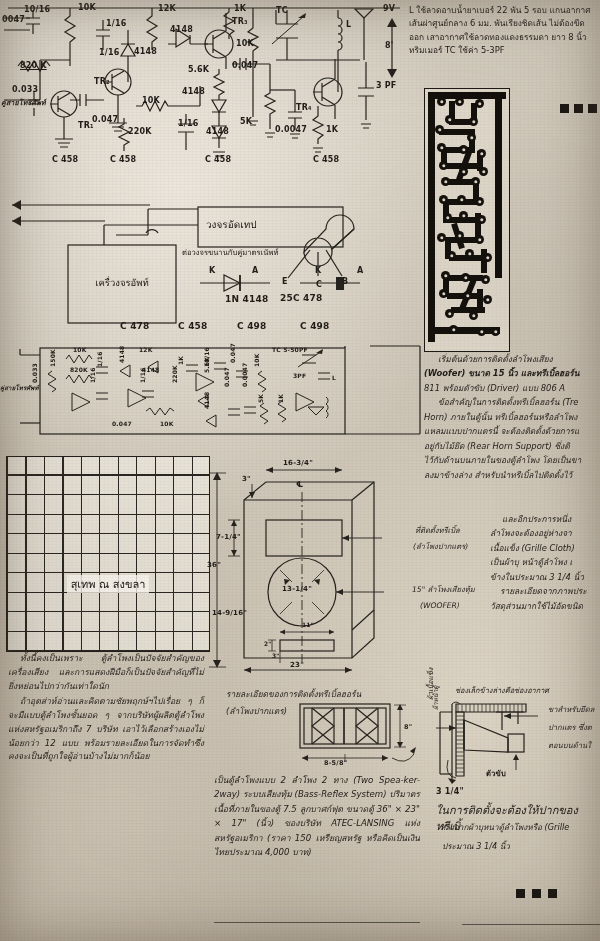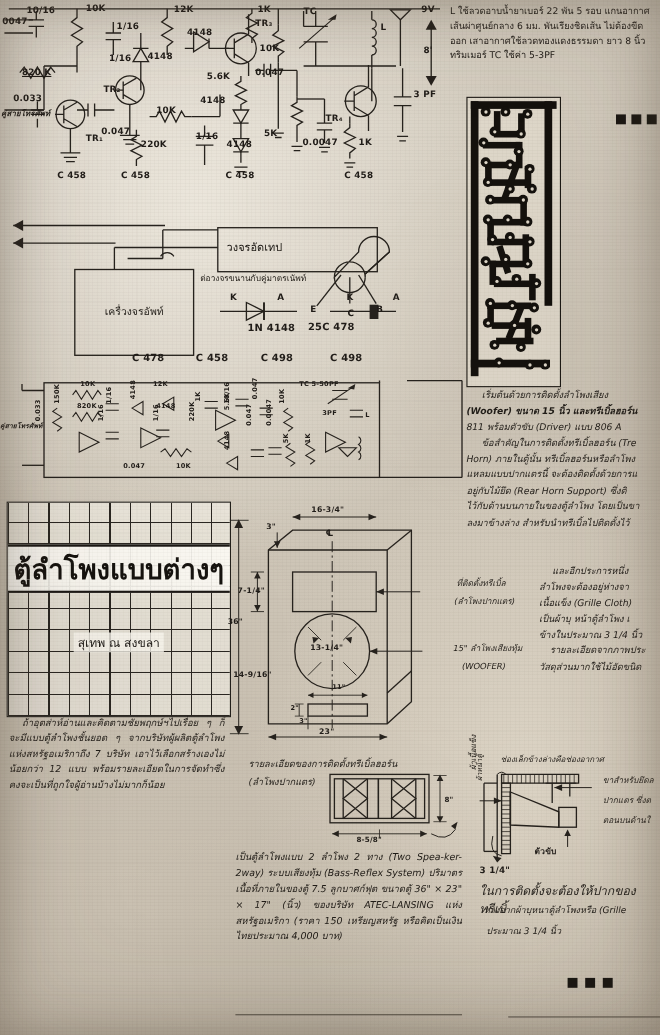--- a/index.html
+++ b/index.html
@@ -460,23 +460,20 @@
     <span class="lbl xs b rot" style="left:258px;top:58px;">5K</span>
     <span class="lbl xs b rot" style="left:278px;top:58px;">1K</span>
     <span class="lbl xs b" style="left:112px;top:76px;">0.047</span>
     <span class="lbl xs b" style="left:160px;top:76px;">10K</span>
     <span class="lbl xs b i" style="left:0px;top:40px;font-size:6px;">คู่สายโทรศัพท์</span>
   </div>
 
   <div id="masthead">
     <div id="grid-h"></div>
     <div id="grid-v"></div>
-    <div id="title-band">
-      <span id="title-txt" class="thai">ตู้ลำโพงแบบต่างๆ</span>
-    </div>
     <div id="author-band">
       <span id="author-txt" class="thai">สุเทพ ณ สงขลา</span>
     </div>
   </div>
 
   <div class="abs" style="left:222px;top:452px;width:205px;height:235px;">
     <svg width="205" height="235" viewBox="0 0 205 235">
       <g class="s-line">
 
         <path d="M22 48 L 44 30 H 152 L 152 186 L 130 206 H 22 Z"></path>
@@ -660,20 +657,21 @@
       <div>ลำโพงจะต้องอยู่ห่างจา</div>
       <div>เนื้อแข็ง (Grille Cloth)</div>
       <div>เป็นผ้าบุ หน้าตู้ลำโพง เ</div>
       <div>ข้างในประมาณ 3 1/4 นิ้ว</div>
       <div style="text-indent:10px;">รายละเอียดจากภาพประ</div>
       <div>วัสดุส่วนมากใช้ไม้อัดขนิด</div>
     </div>
   </div>
 
   <div class="body-txt" style="left:8px;top:652px;width:196px;">
+    <p>ทั้งนี้คงเป็นเพราะ ตู้ลำโพงเป็นปัจจัยสำคัญของเครื่องเสียง และการแสดงฝีมือก็เป็นปัจจัยสำคัญที่ไม่ยิ่งหย่อนไปกว่ากันเท่าใดนัก</p>
     <p>ถ้าอุตส่าห์อ่านและคิดตามชัยพฤกษ์ฯไปเรื่อย ๆ ก็จะมีแบบตู้ลำโพงชั้นยอด ๆ จากบริษัทผู้ผลิตตู้ลำโพงแห่งสหรัฐอเมริกาถึง 7 บริษัท เอาไว้เลือกสร้างเองไม่น้อยกว่า 12 แบบ พร้อมรายละเอียดในการจัดทำซึ่งคงจะเป็นที่ถูกใจผู้อ่านบ้างไม่มากก็น้อย</p>
   </div>
 
   <div class="abs" style="left:214px;top:770px;width:206px;">
     <div style="font-size:8.6px;font-style:italic;line-height:1.68;color:#201c17;text-align:justify;margin-top:3px;">เป็นตู้ลำโพงแบบ 2 ลำโพง 2 ทาง (Two Spea-ker-2way) ระบบเสียงทุ้ม (Bass-Reflex System) ปริมาตรเนื้อที่ภายในของตู้ 7.5 ลูกบาศก์ฟุต ขนาดตู้ 36" × 23" × 17" (นิ้ว) ของบริษัท ATEC-LANSING แห่งสหรัฐอเมริกา (ราคา 150 เหรียญสหรัฐ หรือคิดเป็นเงินไทยประมาณ 4,000 บาท)</div>
   </div>
   <div class="divider" style="left:214px;top:922px;width:206px;"></div>
 
   <div class="endmark" style="left:516px;top:889px;"></div>
   <div class="endmark" style="left:532px;top:889px;"></div>

